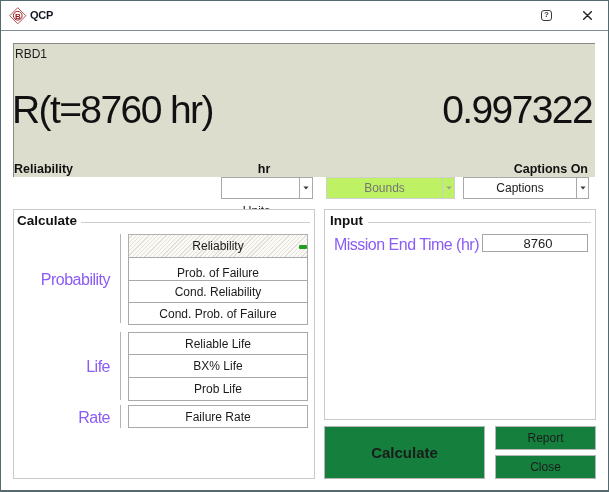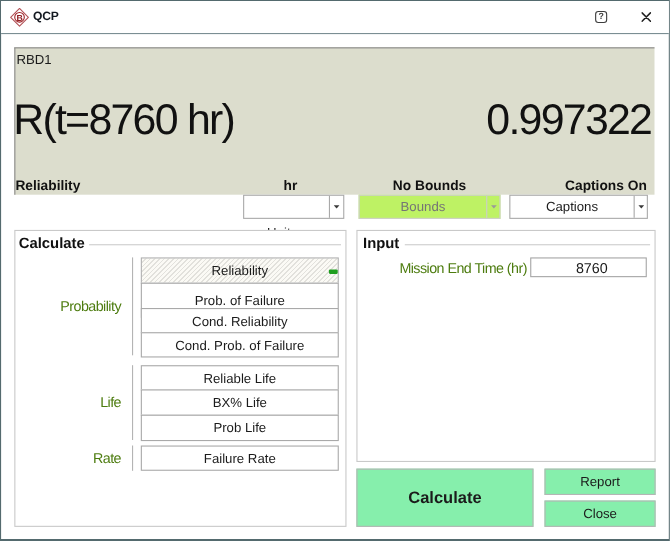--- a/index.html
+++ b/index.html
@@ -19,24 +19,24 @@
   .btnrow .arr { display:flex; align-items:center; justify-content:center; height:100%; border-left:1px solid #a9a9a9; }
   .btnrow.dis { border-color:#cfcfcd; color:#757575; background:#bef264; }
   svg.tb { position:absolute; }
   .grp { position:absolute; border:1px solid #c9c9c9; background:#fff; }
   .grptitle { position:absolute; font-size:13.5px; font-weight:bold; color:#111; }
   .capline { position:absolute; height:1px; background:#cdcdcd; }
   .cbtn { position:absolute; left:128px; width:180px; height:23px; border:1px solid #a9a9a9; background:#fff; font-size:12px; color:#1b1b1b; display:flex; align-items:center; justify-content:center; }
   .sel { height:24px; border-color:#b0b0b0;
      background:repeating-linear-gradient(135deg, #fbfaf5 0px, #fbfaf5 2px, #e2e1dc 2px, #e2e1dc 3px); }
   .green { position:absolute; left:169.5px; top:9.5px; width:8.5px; height:4.5px; background:#1f9e1f; border-radius:1px; }
-  .lbl { position:absolute; font-size:13px; letter-spacing:-0.5px; color:#4d7c0f; }
+  .lbl { position:absolute; font-size:16px; letter-spacing:-0.5px; color:#8b5cf6; }
   .vsep { position:absolute; left:120px; width:1px; background:#b4b4b4; }
   .inputbox { position:absolute; left:482px; top:234px; width:106px; height:18px; border:1px solid #a5a5a5; background:#fff; font-size:13px; color:#1b1b1b; display:flex; align-items:center; justify-content:center; padding-left:6px; }
-  .pbtn { position:absolute; border:1px solid #b5b5b5; background:#86efac; display:flex; align-items:center; justify-content:center; font-size:12px; color:#1b1b1b; }
+  .pbtn { position:absolute; border:1px solid #b5b5b5; background:#15803d; display:flex; align-items:center; justify-content:center; font-size:12px; color:#1b1b1b; }
 </style>
 </head>
 <body>
 <div class="win"></div>
 <div class="titlebar"></div>
 
 <svg class="tb" style="left:9px; top:7px;" width="18" height="18" viewBox="0 0 18 18">
   <path d="M8.75 0.7 L16.8 8.75 L8.75 16.8 L0.7 8.75 Z" fill="#fff" stroke="#b25156" stroke-width="1" stroke-linejoin="round"></path>
   <circle cx="8.75" cy="8.75" r="4.35" fill="none" stroke="#a02227" stroke-width="1"></circle>
   <text x="8.8" y="11.7" text-anchor="middle" font-family="Liberation Sans" font-size="8" font-weight="bold" fill="#8f1d22">B</text>
@@ -46,21 +46,20 @@
 <svg class="tb" style="left:583px; top:11px;" width="9" height="9" viewBox="0 0 9 9">
   <path d="M0.7 0.7 L8.3 8.3 M8.3 0.7 L0.7 8.3" stroke="#222" stroke-width="1.4" stroke-linecap="round"></path>
 </svg>
 
 <div class="panel">
   <div class="rbd">RBD1</div>
   <div class="bigL">R(t=8760 hr)</div>
   <div class="bigR">0.997322</div>
   <div class="cap" style="left:0px;">Reliability</div>
   <div class="cap" style="left:203px; width:94px; text-align:center;">hr</div>
-  <div class="cap" style="left:312px; width:129px; text-align:center;">No Bounds</div>
   <div class="cap" style="left:448px; width:126px; text-align:right;">Captions On</div>
 </div>
 
 <div class="btnrow" style="left:221px; width:92px;">
   <div class="main" style="width:77px; padding-right:8px;margin-top:23px;">Units</div>
   <div class="arr" style="width:13px;">
       <svg width="6" height="4" viewBox="0 0 6 4">
         <path d="M0.4 0.6 L5.6 0.6 L3 3.6 Z" fill="#3a3a3a"></path>
       </svg>
     </div>

